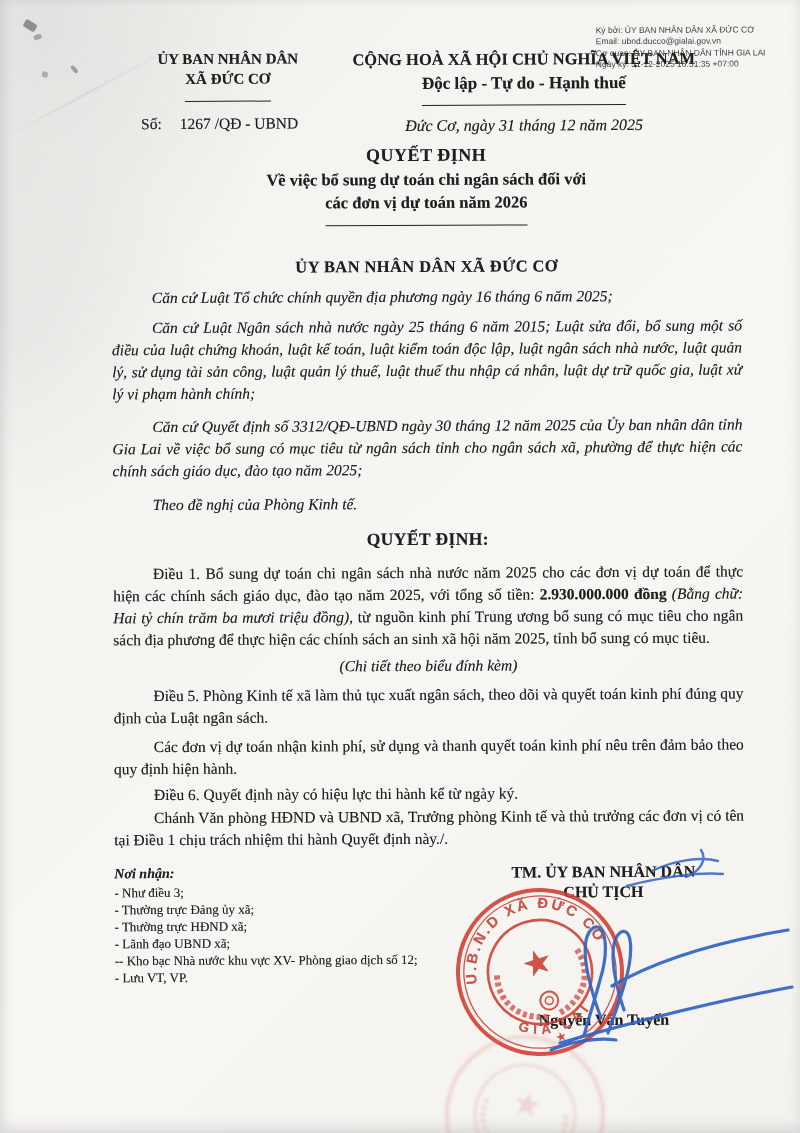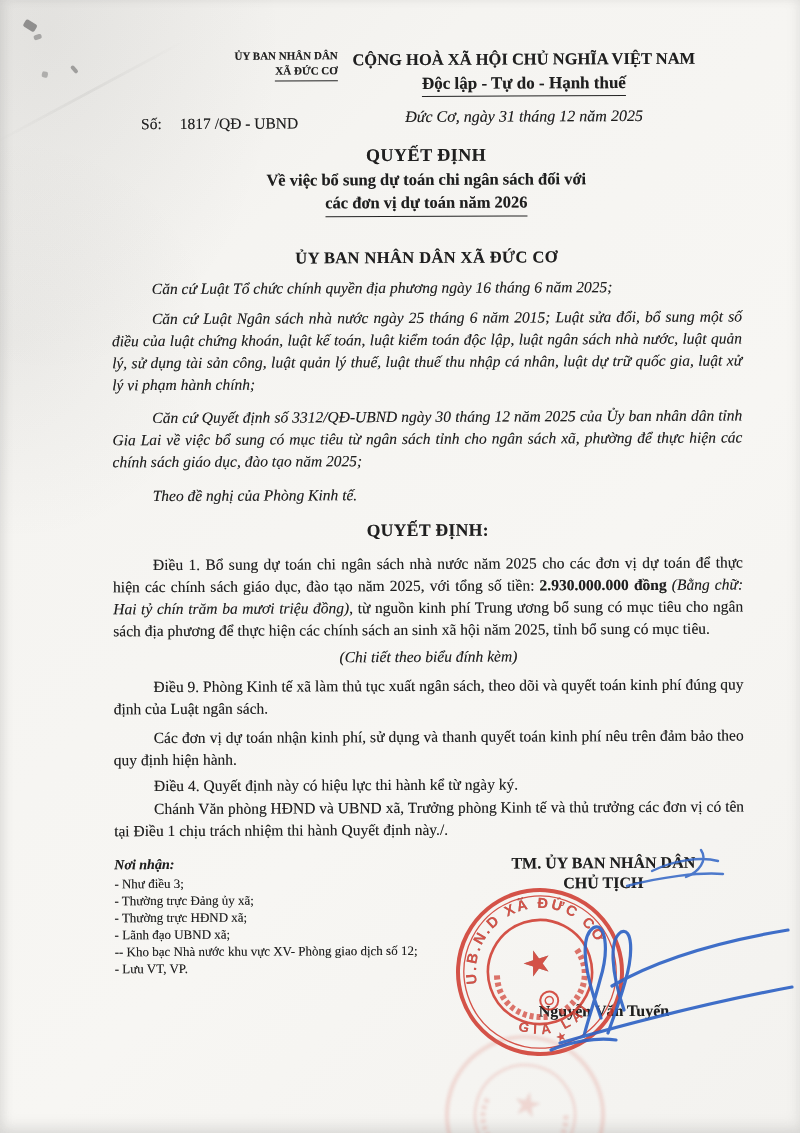--- a/index.html
+++ b/index.html
@@ -22,25 +22,25 @@
   
   .speck{position:absolute;background:#4a4a4a;opacity:.55;border-radius:2px;}
   .crease{position:absolute;background:linear-gradient(90deg,transparent,rgba(0,0,0,.05),transparent);}
   
   .esign{
     position:absolute;left:598px;top:26px;width:198px;
     font-family:"Liberation Sans","DejaVu Sans",sans-serif;
     font-size:8.5px;line-height:1.35;color:#3d3d3d;text-shadow:none;
   }
   
-  .org-block{position:absolute;left:120px;top:48px;width:220px;text-align:right;font-weight:bold;font-size:11px;line-height:1.35;}
+  .org-block{position:absolute;left:120px;top:48px;width:220px;text-align:center;font-weight:bold;font-size:15px;line-height:1.35;}
   .nat-block{position:absolute;left:330px;top:50px;width:392px;text-align:center;font-weight:bold;}
   .nat-line1{font-size:16.5px;}
   .motto{font-size:17px;margin-top:4px;}
-  .ul{border-bottom:1.6px solid #232323;padding-bottom:2px;display:inline-block;}
+  .ul{border-bottom:1.6px solid #232323;padding-bottom:11px;display:inline-block;}
   .doc-number{position:absolute;left:143px;top:114px;font-size:15.5px;font-weight:normal;}
   .doc-number .num{margin-left:18px;}
   .place-date{font-style:italic;font-weight:normal;font-size:16px;margin-top:11px;}
   
   .main{position:relative;margin:0 57px 0 113px;padding-top:144px;font-size:15.5px;line-height:22px;}
   .center{text-align:center;}
   .doc-type{font-weight:bold;font-size:18px;letter-spacing:.5px;}
   .subject{font-weight:bold;font-size:16.5px;line-height:23px;margin-top:2px;}
   .issuer{font-weight:bold;font-size:16.5px;letter-spacing:.4px;margin-top:30px;}
   p{margin:0;text-align:justify;text-indent:40px;}
@@ -73,34 +73,40 @@
 
 <div class="page">
   <div class="tilt">
 
     <div class="speck" style="left:26px;top:20px;width:13px;height:8px;transform:rotate(32deg);"></div>
     <div class="speck" style="left:36px;top:33px;width:8px;height:5px;transform:rotate(-18deg);opacity:.4;"></div>
     <div class="speck" style="left:44px;top:70px;width:6px;height:6px;opacity:.35;transform:rotate(12deg);"></div>
     <div class="speck" style="left:72px;top:66px;width:9px;height:4px;opacity:.45;transform:rotate(50deg);"></div>
     <div class="crease" style="left:-20px;top:90px;width:220px;height:3px;transform:rotate(-28deg);"></div>
 
+    <div class="esign">
+      <div>Ký bởi: ỦY BAN NHÂN DÂN XÃ ĐỨC CƠ</div>
+      <div>Email: ubnd.ducco@gialai.gov.vn</div>
+      <div>Cơ quan: ỦY BAN NHÂN DÂN TỈNH GIA LAI</div>
+      <div>Ngày ký: 31-12-2025 16:51:35 +07:00</div>
+    </div>
 
     <div class="org-block">
       <div>ỦY BAN NHÂN DÂN</div>
       <div><span class="ul">XÃ ĐỨC CƠ</span></div>
     </div>
 
     <div class="nat-block">
       <div class="nat-line1">CỘNG HOÀ XÃ HỘI CHỦ NGHĨA VIỆT NAM</div>
       <div class="motto"><span class="ul">Độc lập - Tự do -  Hạnh thuế</span></div>
       <div class="place-date">Đức Cơ, ngày 31 tháng 12 năm 2025</div>
     </div>
 
     <div class="doc-number">
-      <span>Số:</span><span class="num">1817 /QĐ - UBND</span>
+      <span>Số:</span><span class="num">1267 /QĐ - UBND</span>
     </div>
 
     <div class="main">
       <div class="center doc-type">QUYẾT ĐỊNH</div>
       <div class="center subject">
         <div>Về việc bổ sung dự toán chi ngân sách đối với</div>
         <div><span class="ul">các đơn vị dự toán năm 2026</span></div>
       </div>
 
       <div class="center issuer">ỦY BAN NHÂN DÂN XÃ ĐỨC CƠ</div>
@@ -111,25 +117,25 @@
         <p class="p3">Căn cứ Quyết định số 3312/QĐ-UBND ngày 30 tháng 12 năm 2025 của Ủy ban nhân dân tỉnh Gia Lai về việc bổ sung có mục tiêu từ ngân sách tỉnh cho ngân sách xã, phường để thực hiện các chính sách giáo dục, đào tạo năm 2025;</p>
         <p class="p4">Theo đề nghị của Phòng Kinh tế.</p>
       </div>
 
       <div class="center decide-heading">QUYẾT ĐỊNH:</div>
 
       <p class="article"><span class="lbl">Điều 1.</span><span> Bổ sung dự toán chi ngân sách nhà nước năm 2025 cho các đơn vị dự toán để thực hiện các chính sách giáo dục, đào tạo năm 2025, với tổng số tiền: </span><span class="amount">2.930.000.000 đồng </span><span class="amount-words">(Bằng chữ: Hai tỷ chín trăm ba mươi triệu đồng)</span><span>, từ nguồn kinh phí Trung ương bổ sung có mục tiêu cho ngân sách địa phương để thực hiện các chính sách an sinh xã hội năm 2025, tỉnh bổ sung có mục tiêu.</span></p>
 
       <p class="center attach-note">(Chi tiết theo biểu đính kèm)</p>
 
-      <p class="article a2"><span class="lbl">Điều 9.</span><span> Phòng Kinh tế xã làm thủ tục xuất ngân sách, theo dõi và quyết toán kinh phí đúng quy định của Luật ngân sách.</span></p>
+      <p class="article a2"><span class="lbl">Điều 5.</span><span> Phòng Kinh tế xã làm thủ tục xuất ngân sách, theo dõi và quyết toán kinh phí đúng quy định của Luật ngân sách.</span></p>
 
       <p class="pp">Các đơn vị dự toán nhận kinh phí, sử dụng và thanh quyết toán kinh phí nêu trên đảm bảo theo quy định hiện hành.</p>
 
-      <p class="article a3"><span class="lbl">Điều 4.</span><span> Quyết định này có hiệu lực thi hành kể từ ngày ký.</span></p>
+      <p class="article a3"><span class="lbl">Điều 6.</span><span> Quyết định này có hiệu lực thi hành kể từ ngày ký.</span></p>
 
       <p class="closing">Chánh Văn phòng HĐND và UBND xã, Trưởng phòng Kinh tế và thủ trưởng các đơn vị có tên tại Điều 1 chịu trách nhiệm thi hành Quyết định này./.</p>
     </div>
 
     <div class="footer">
       <div class="recipients">
         <div class="title">Nơi nhận:</div>
         <div>- Như điều 3;</div>
         <div>- Thường trực Đảng ủy xã;</div>
         <div>- Thường trực HĐND xã;</div>

